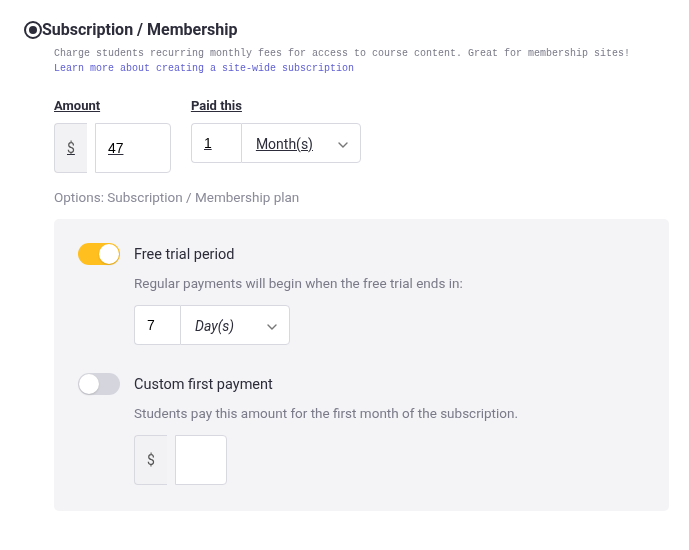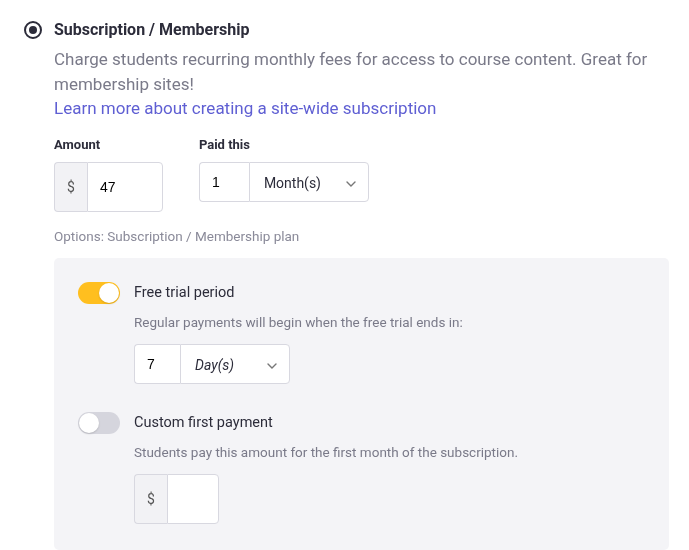--- a/index.html
+++ b/index.html
@@ -7,21 +7,20 @@
     margin: 0;
     padding: 20px 20px 20px 24px;
     font-family: -apple-system, BlinkMacSystemFont, "Segoe UI", Roboto, Helvetica, Arial, sans-serif;
     color: #2c2c3a;
     background: #fff;
     width: 689px;
   }
   .radio-row {
     display: flex;
     align-items: center;
-    gap: 12px;
     margin-bottom: 8px;
   }
   .radio {
     width: 18px;
     height: 18px;
     border: 2px solid #2c2c3a;
     border-radius: 50%;
     display: inline-flex;
     align-items: center;
     justify-content: center;
@@ -36,32 +35,34 @@
   .title {
     font-weight: 700;
     font-size: 16px;
     color: #2c2c3a;
   }
   .indent {
     padding-left: 30px;
   }
   .desc {
     color: #7a7a89;
-    font-size: 17px;
+    font-size: 10px;
     line-height: 1.45;
-    margin-bottom: 16px;
+    margin-bottom: 22px;
+    font-family: Liberation Mono, monospace;
   }
   .link {
     color: #5f5fd3;
     text-decoration: none;
   }
   .field-row {
     display: flex;
-    gap: 36px;
+    gap: 20px;
     margin-bottom: 16px;
+    text-decoration: underline;
   }
   .field-group { }
   .label {
     font-weight: 700;
     font-size: 13px;
     color: #2c2c3a;
     margin-bottom: 10px;
   }
   .input-group {
     display: flex;
@@ -77,20 +78,21 @@
     display: flex;
     align-items: center;
   }
   .input-text {
     border: 1px solid #d8d8e0;
     padding: 24px 12px;
     font-size: 14px;
     height: 40px;
     border-radius: 0 4px 4px 0;
     outline: none;
+    margin-left: 8px;
   }
   .input-flat {
     border: 1px solid #d8d8e0;
     padding: 10px 12px;
     font-size: 14px;
     height: 40px;
     border-radius: 4px 0 0 4px;
     border-right: none;
     outline: none;
   }

